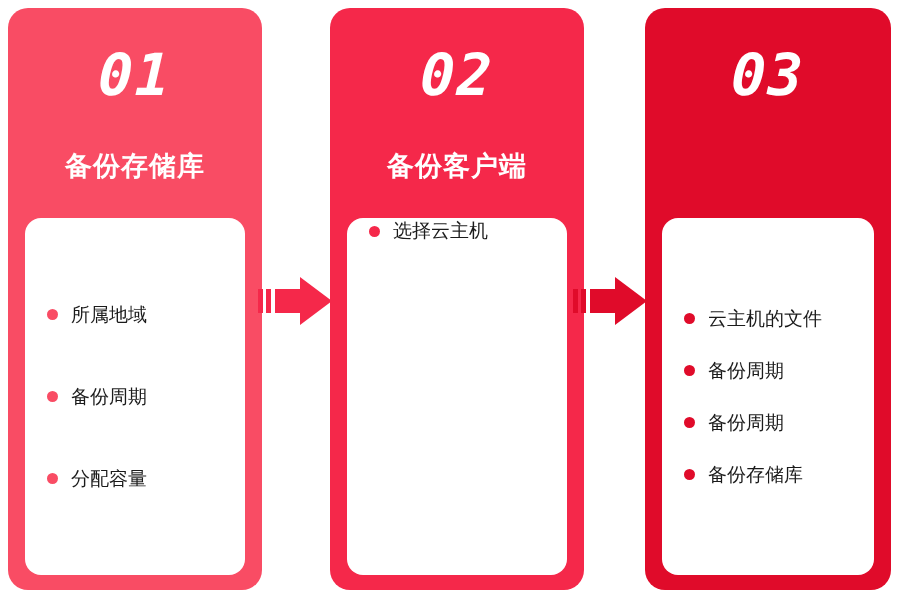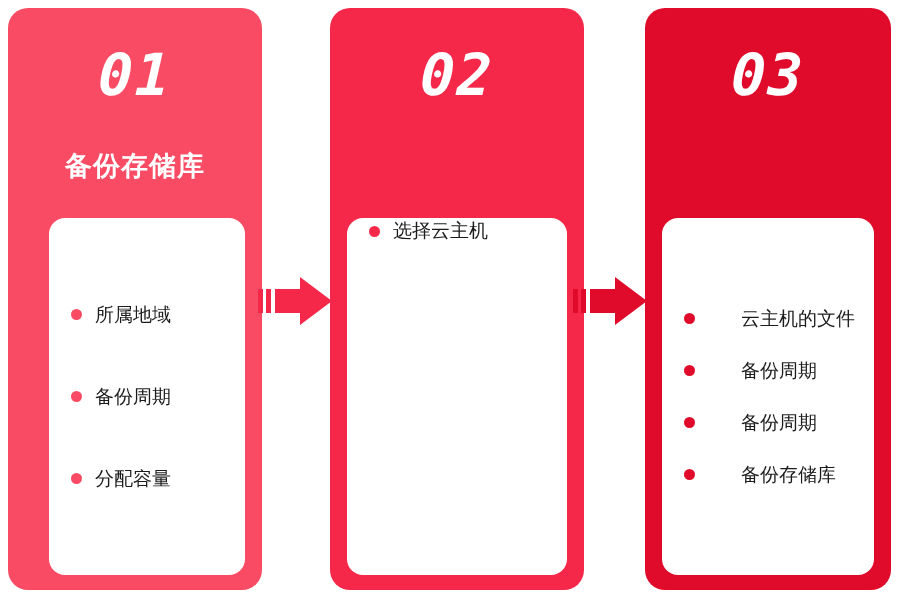--- a/index.html
+++ b/index.html
@@ -76,21 +76,21 @@
     right: 17px;
     top: 210px;
     bottom: 15px;
     background: #ffffff;
     border-radius: 16px;
     box-sizing: border-box;
     display: flex;
     flex-direction: column;
     justify-content: center;
   }
-  .card.step1 .panel { padding: 0 0 0 22px; margin-left: 24px; }
+  .card.step1 .panel { padding: 0 0 0 22px; }
   .card.step2 .panel { padding: 0 0 16px 22px; justify-content: flex-start; }
   .card.step3 .panel { padding: 0 0 0 22px; }
 
   .panel-list {
     list-style: none;
     margin: 0;
     padding: 0;
     width: 100%;
   }
 
@@ -98,21 +98,21 @@
     display: flex;
     align-items: center;
     color: #1b1b1b;
     font-size: 19px;
     line-height: 26px;
     white-space: nowrap;
   }
   .card.step1 .panel-item { margin: 0 0 56px 0; }
   .card.step1 .panel-item:last-child { margin-bottom: 0; }
   .card.step2 .panel-item { margin: 0; }
-  .card.step3 .panel-item { margin: 0 0 26px 0; gap: 33px; }
+  .card.step3 .panel-item { margin: 0 0 26px 0; }
   .card.step3 .panel-item:last-child { margin-bottom: 0; }
 
   .bullet {
     width: 11px;
     height: 11px;
     border-radius: 50%;
     flex: 0 0 auto;
     margin-right: 13px;
   }
   .card.step1 .bullet { background: #f94c64; }
@@ -161,20 +161,21 @@
   <div class="arrow a1">
     <svg viewBox="0 0 76 56" xmlns="http://www.w3.org/2000/svg" aria-hidden="true">
       <rect x="0" y="16" width="5" height="24" fill="#f5284a"></rect>
       <rect x="8" y="16" width="5" height="24" fill="#f5284a"></rect>
       <path d="M17 16 H42 V4 L74 28 L42 52 V40 H17 Z" fill="#f5284a"></path>
     </svg>
   </div>
 
   <div class="card step2">
     <div class="step-number"><span>02</span></div>
+    <div class="step-title">备份客户端</div>
     <div class="panel">
       <ul class="panel-list">
         <li class="panel-item">
           <span class="bullet"></span>
           <span class="item-label">选择云主机</span>
         </li>
       </ul>
     </div>
   </div>
 

